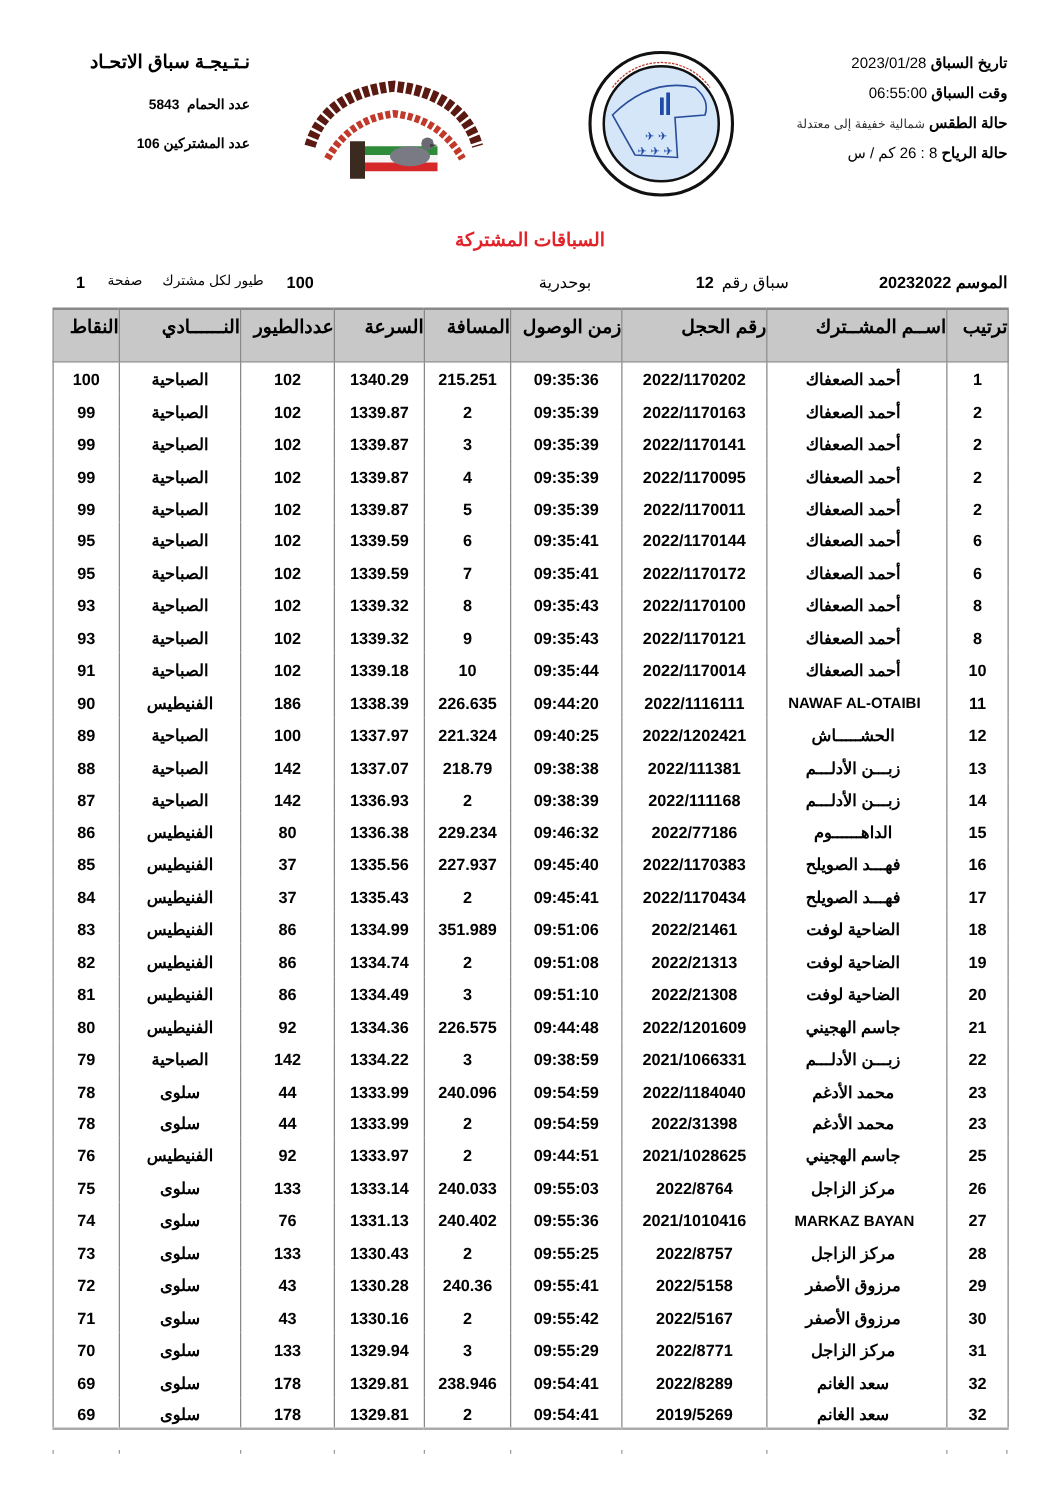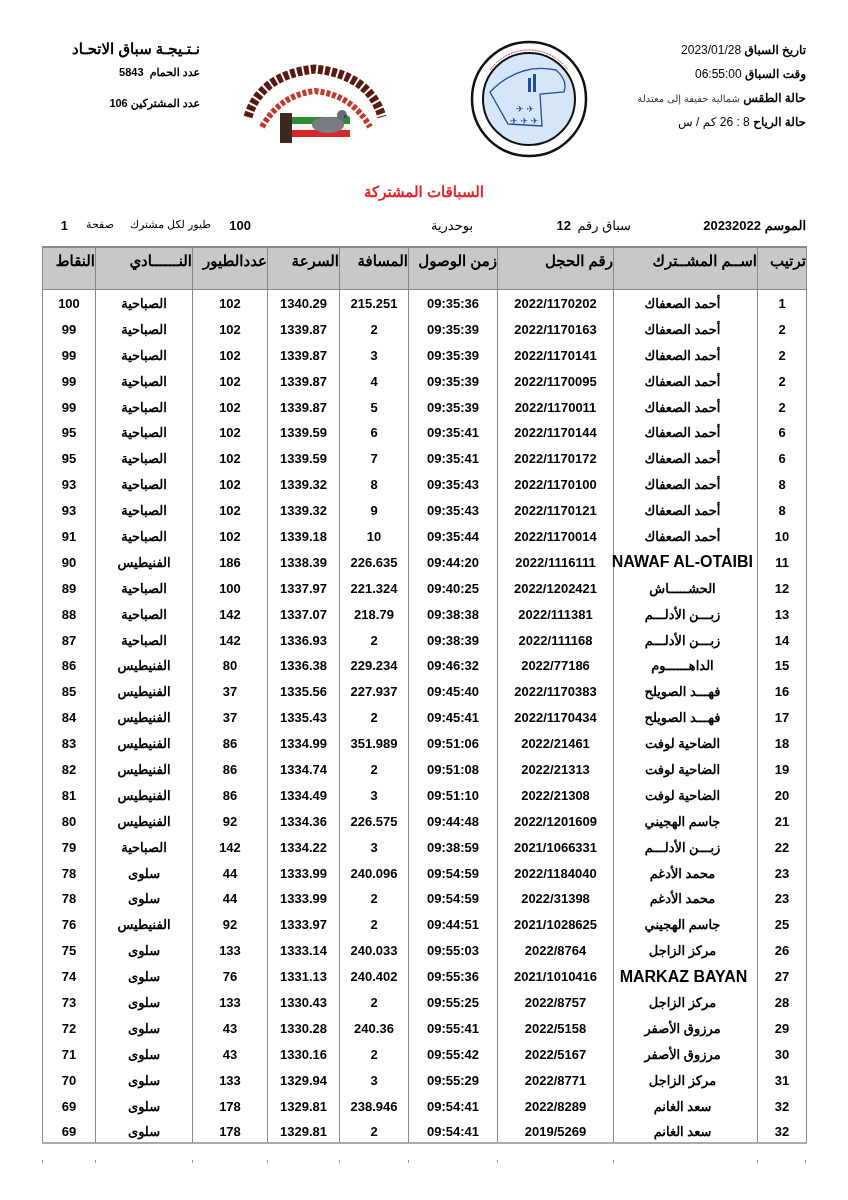--- a/index.html
+++ b/index.html
@@ -1,21 +1,21 @@
 <!DOCTYPE html>
 <html><head>
 <meta charset="utf-8">
 <style>
   * { box-sizing: border-box; margin: 0; padding: 0; }
   html, body { width: 848px; height: 1200px; background: #ffffff; overflow: hidden; }
   body { position: relative; font-family: "Liberation Sans", sans-serif; color: #000; }
 
   .hdr-left { position: absolute; left: 40px; top: 40px; width: 160px; text-align: right; direction: rtl; }
   .hdr-left .title { font-size: 15px; font-weight: bold; letter-spacing: 1px; text-align: right; }
-  .hdr-left .line { font-size: 11px; font-weight: bold; margin-top: 8px; }
+  .hdr-left .line { font-size: 11px; font-weight: bold; margin-top: 19px; }
   .hdr-left .line2 { margin-top: 18px; }
 
   .hdr-right { position: absolute; right: 42px; top: 43px; width: 220px; direction: rtl; }
   .hdr-right .row { font-size: 12px; margin-bottom: 10px; white-space: nowrap; }
   .hdr-right .lbl { font-weight: bold; }
   .hdr-right .val { font-weight: normal; }
   .hdr-right .small { font-size: 10px; color: #333; }
 
   .logo-club { position: absolute; left: 240px; top: 55px; width: 150px; height: 100px; }
   .logo-fed { position: absolute; left: 470px; top: 40px; width: 118px; height: 118px; }
@@ -23,21 +23,21 @@
   .section-title { position: absolute; left: 0; width: 848px; top: 183px; text-align: center; color: #e0242a; font-size: 15px; font-weight: bold; direction: rtl; }
 
   .meta-row { position: absolute; left: 42px; width: 764px; top: 218px; height: 22px; direction: rtl; font-size: 13px; font-weight: bold; }
   .meta-row span { position: absolute; top: 0; white-space: nowrap; }
 
   table.results { position: absolute; left: 42px; top: 246px; width: 764px; border-collapse: collapse; direction: rtl; table-layout: fixed; }
   table.results th { background: #c8c8c8; height: 42px; font-size: 15px; font-weight: bold; border-left: 1px solid #888; border-right: 1px solid #888; border-top: 2px solid #888; border-bottom: 1px solid #888; text-align: right; white-space: nowrap; padding-bottom: 14px; }
   table.results td { height: 25.9px; font-size: 13px; font-weight: bold; text-align: center; border-left: 1px solid #888; border-right: 1px solid #888; white-space: nowrap; padding-top: 3px; }
   table.results tbody tr:last-child td { border-bottom: 2px solid #aaa; }
   td.c-name { text-align: right; font-weight: normal; font-size: 10px; padding-right: 6px; }
-  td.c-name.latin { font-size: 16px; padding-right: 4px; }
+  td.c-name.latin { font-size: 12px; padding-right: 4px; }
   td.c-club { font-size: 10px; }
   td.c-ring { font-weight: normal; font-size: 12.5px; }
   td.c-rank { font-size: 14px; }
   td.c-pts { font-size: 13px; }
 
   .ticks { position: absolute; top: 1160px; left: 42px; width: 764px; height: 6px; }
   .ticks i { position: absolute; top: 0; width: 1px; height: 3px; background: #999; }
 </style>
 </head>
 <body>

